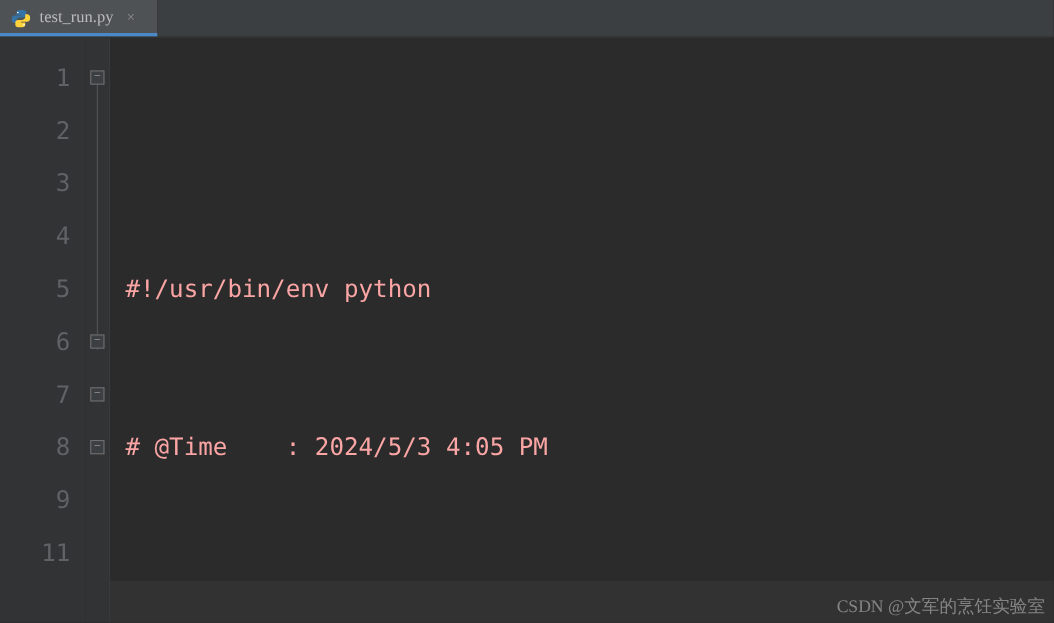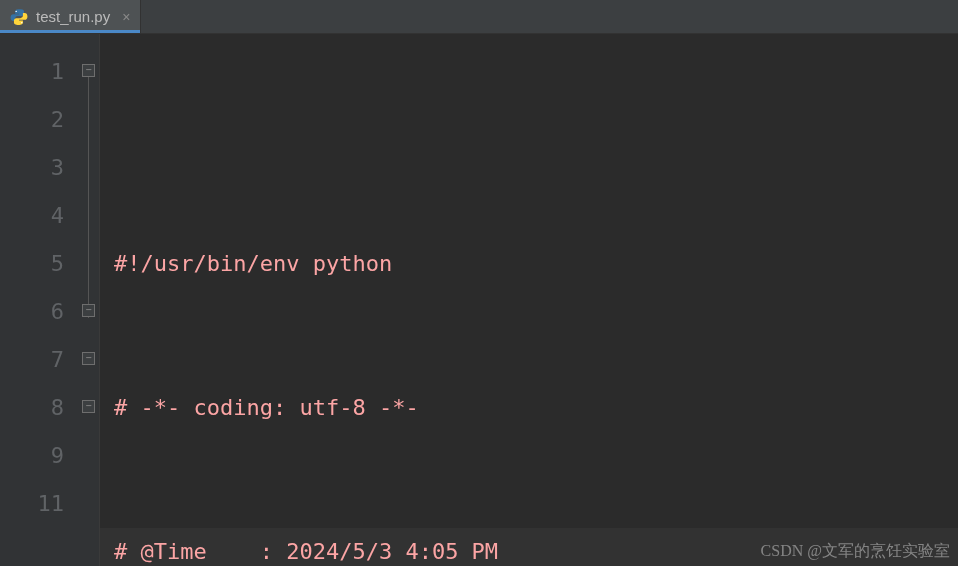--- a/index.html
+++ b/index.html
@@ -16,25 +16,25 @@
     height: 34px;
     background: #3c3f41;
     display: flex;
     align-items: stretch;
     border-bottom: 1px solid #323232;
   }
   .tab {
     display: flex;
     align-items: center;
     gap: 8px;
-    padding: 0 10px 0 10px;
+    padding: 0 20px 0 10px;
     background: #4e5254;
     color: #bbbbbb;
     font-size: 15px;
-    font-family: Liberation Sans, sans-serif;
+    font-family: Liberation Serif, serif;
     border-right: 1px solid #323232;
     cursor: pointer;
     position: relative;
   }
   .tab::after {
     content: "";
     position: absolute;
     left: 0; right: 0; bottom: 0;
     height: 3px;
     background: #4a88c7;
@@ -160,21 +160,20 @@
     <div class="fold-box" style="top:30px;">−</div>
     <div class="fold-box" style="top:270px;">−</div>
     <div class="fold-box" style="top:318px;">−</div>
     <div class="fold-box" style="top:366px;">−</div>
   </div>
 
   <div class="code">
     <div class="hl" style="top:494px;"></div>
 
     <div class="row"><span class="c">#!/usr/bin/env python</span></div>
-    <div class="row"><span class="c"># -*- coding: utf-8 -*-</span></div>
     <div class="row"><span class="c"># @Time    : </span><span class="c">2024/5/3 4:05 PM</span></div>
     
     
     
     
     
     
     
     
   </div>

